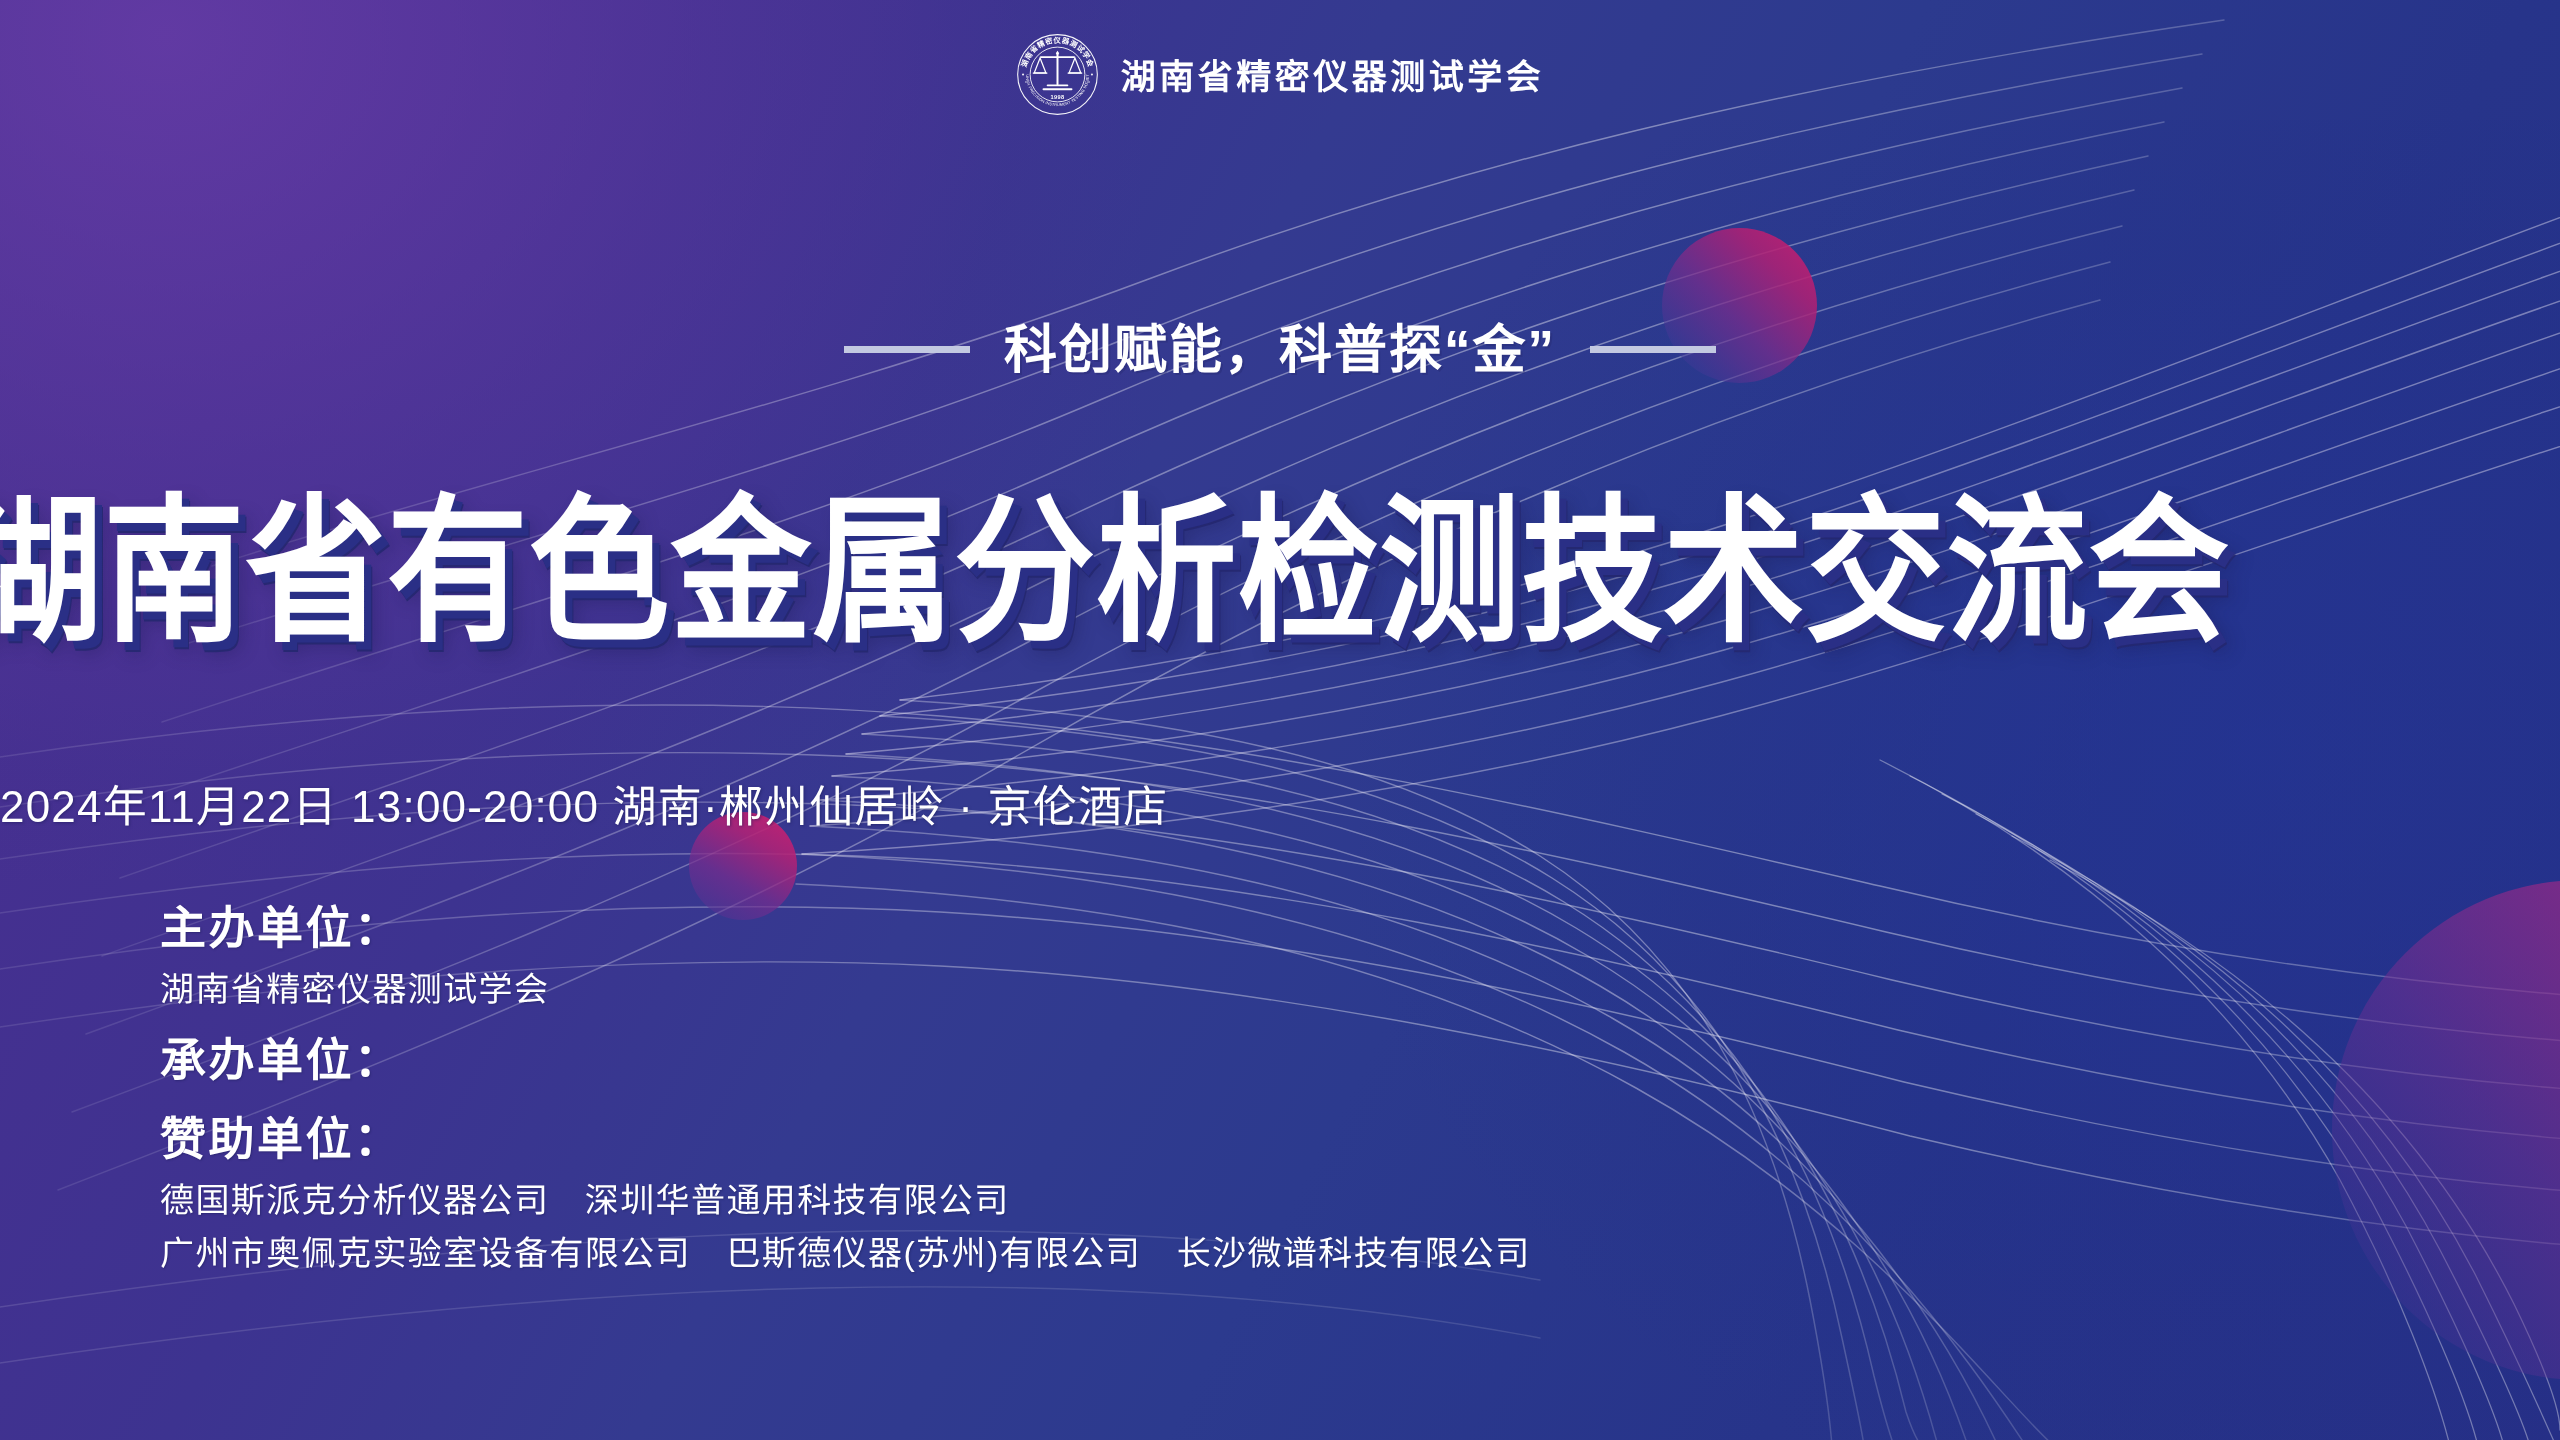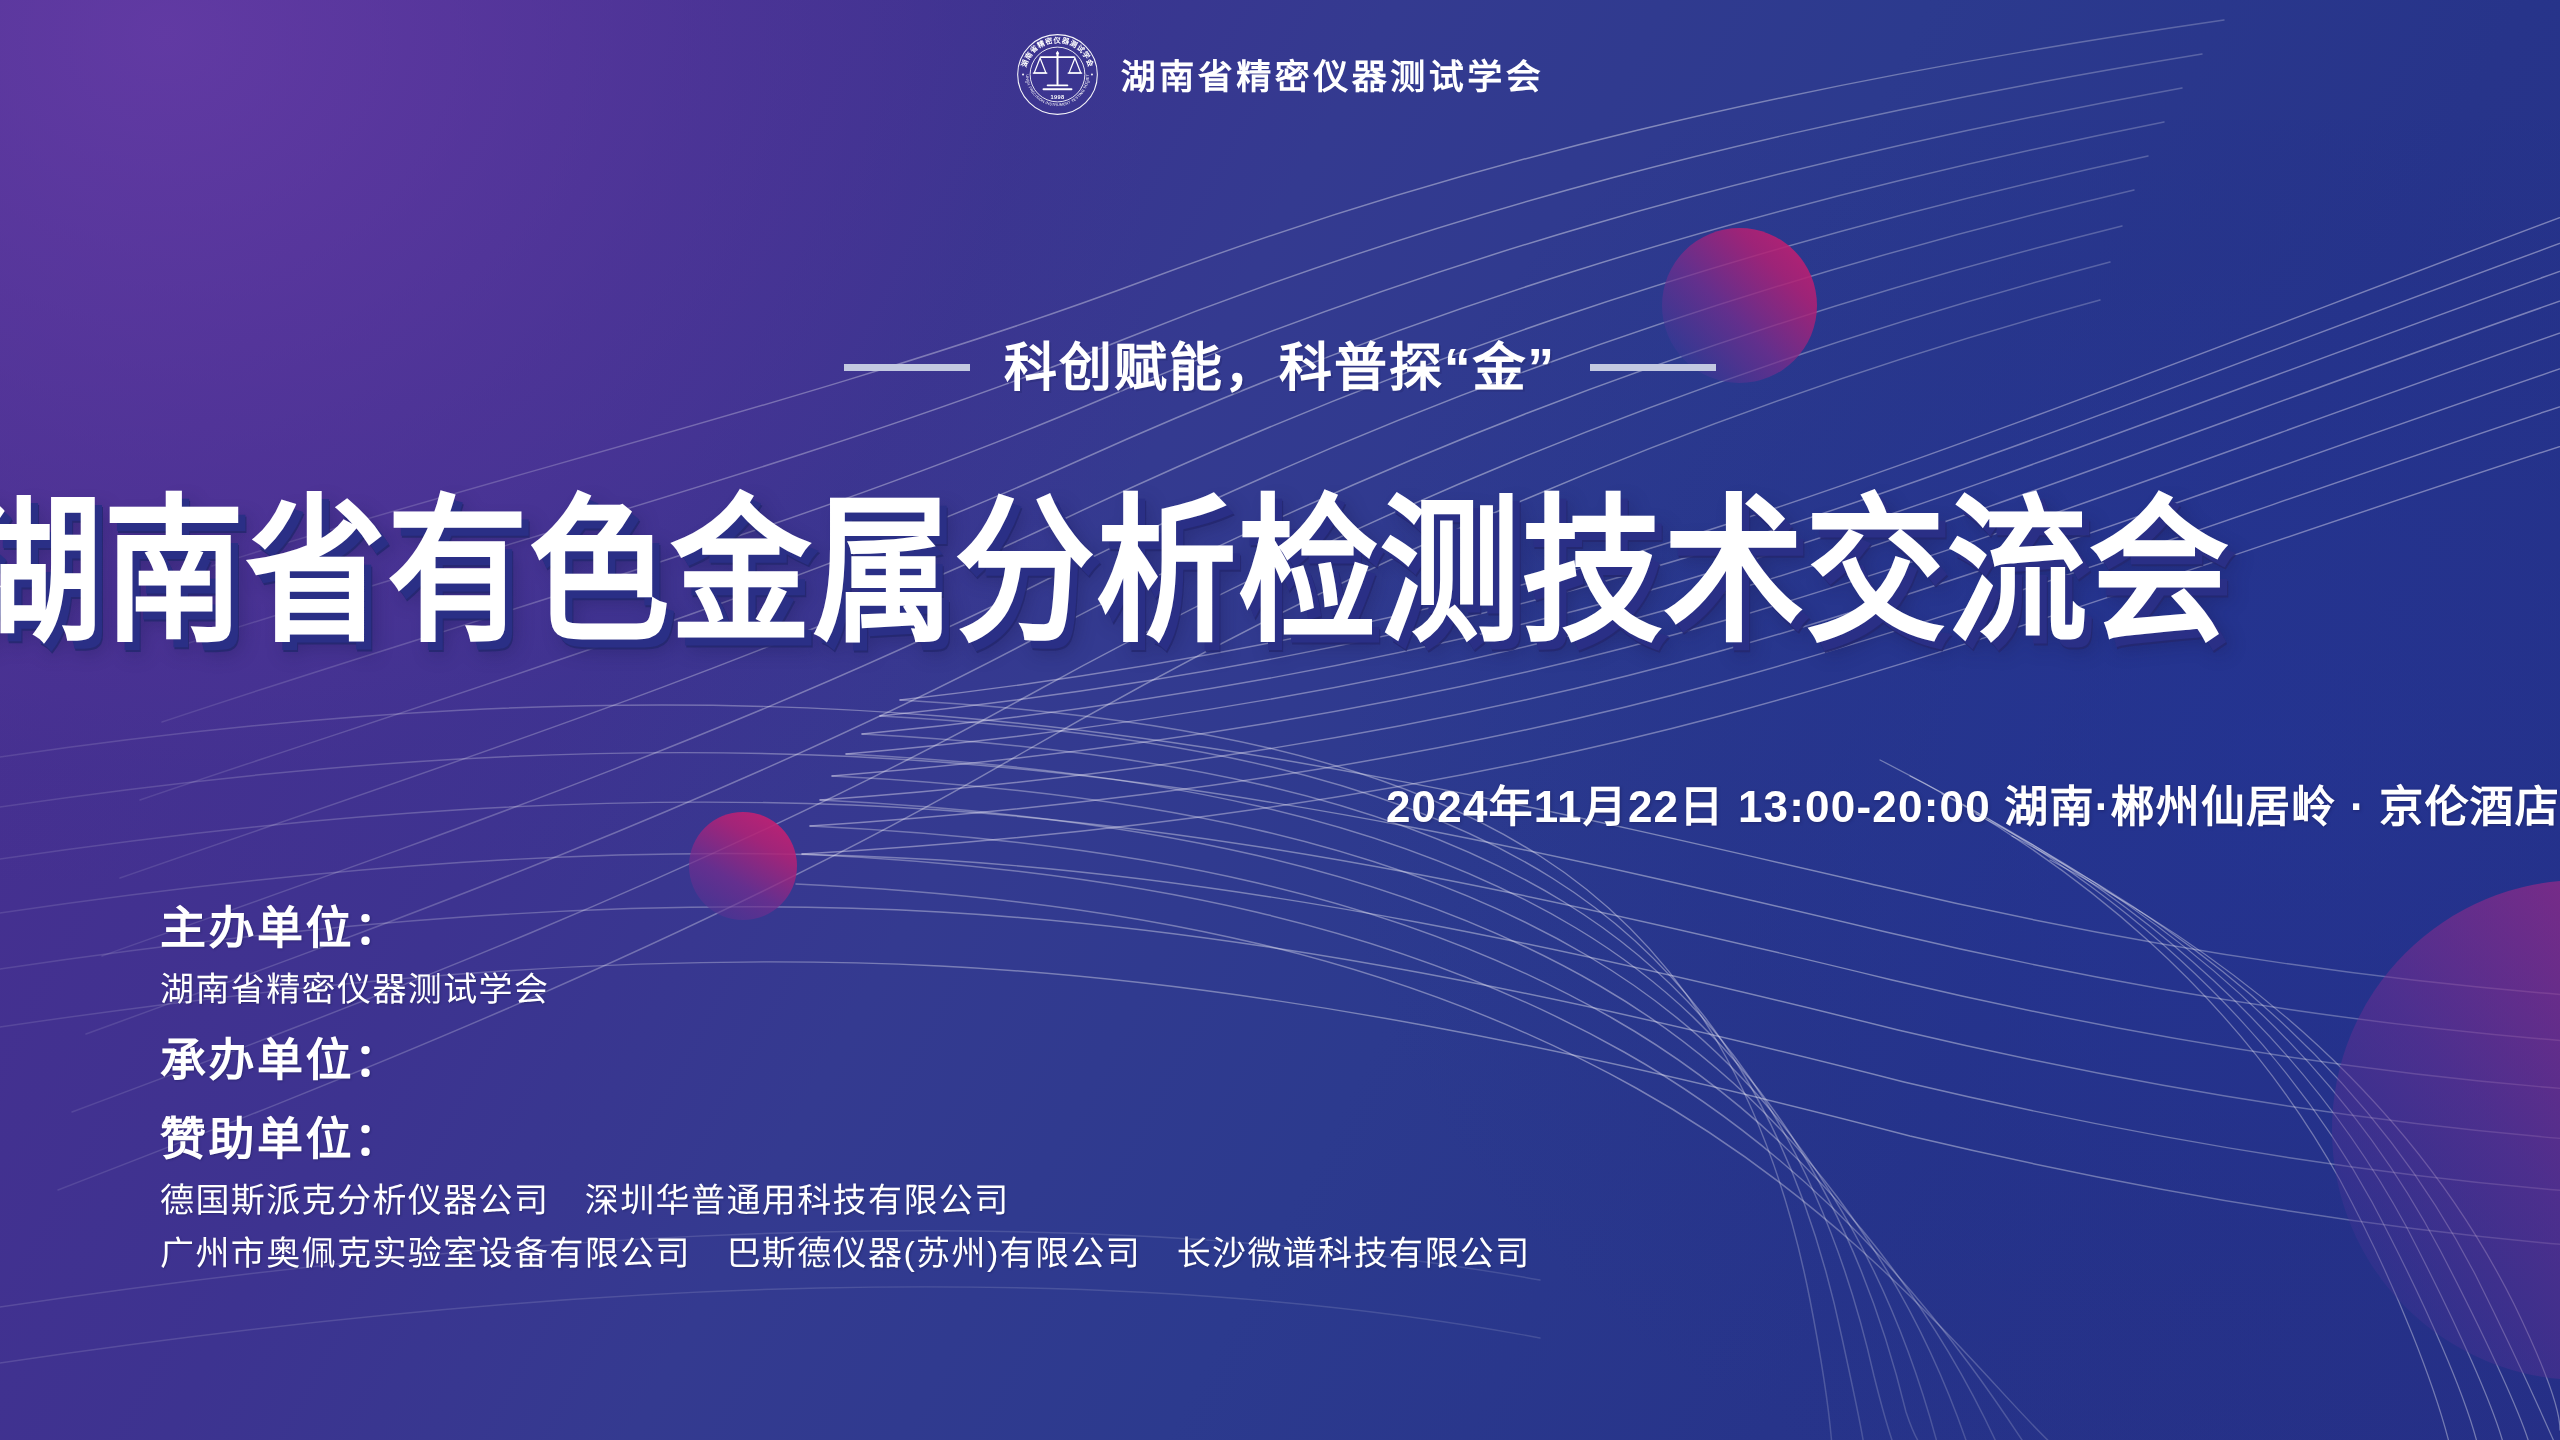--- a/index.html
+++ b/index.html
@@ -95,21 +95,21 @@
   .seal { width:83px; height:83px; flex:0 0 auto; }
   .logo-word {
     font-size:35px; font-weight:bold; color:#ffffff;
     letter-spacing:3.5px; line-height:1;
     white-space:nowrap;
     transform:translateY(2px);
   }
 
   
   .sub-row {
-    position:absolute; left:0; right:0; top:340px;
+    position:absolute; left:0; right:0; top:322px;
     display:flex; align-items:center; justify-content:center;
     gap:34px;
   }
   .dash {
     width:126px; height:7px;
     background:#c3c9e1;
     flex:0 0 auto;
   }
   .sub-text {
     font-size:53px; font-weight:bold; color:#ffffff;
@@ -135,26 +135,25 @@
     transform-origin:center top;
     text-shadow:
        7px 7px 0 #2a2f86,
        8px 8px 0 rgba(36,40,112,.88),
       10px 10px 16px rgba(22,24,76,.34);
   }
 
   
   .date-line {
     position:absolute; left:0; right:0; top:771px;
-    text-align:right;
+    text-align:left;
     font-size:44px; color:#ffffff;
     letter-spacing:1.2px;
     white-space:nowrap;
     text-shadow:1px 1px 3px rgba(26,28,86,.5);
-    font-weight:bold;
   }
 
   
   .org {
     position:absolute; left:160px; top:898px;
     color:#ffffff;
   }
   .org-label {
     font-size:46px; font-weight:bold;
     letter-spacing:2.5px;

